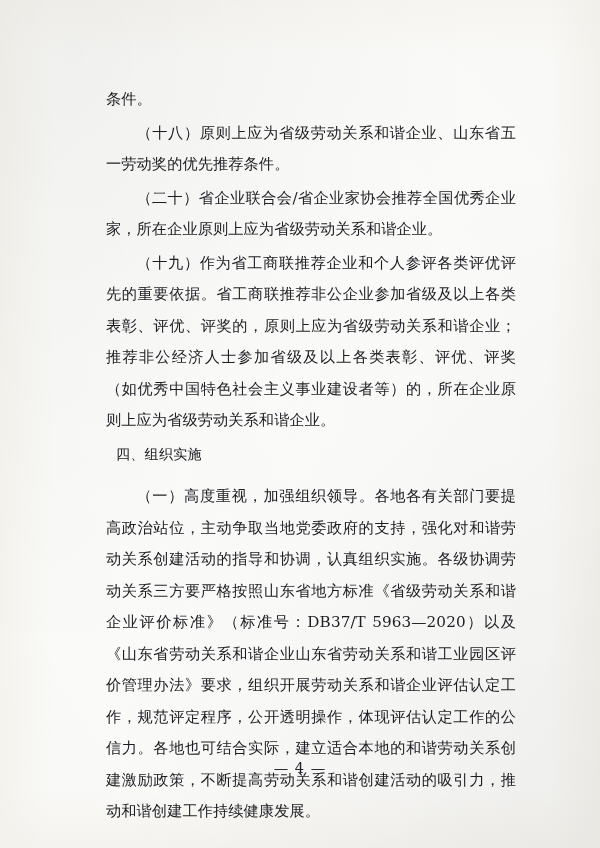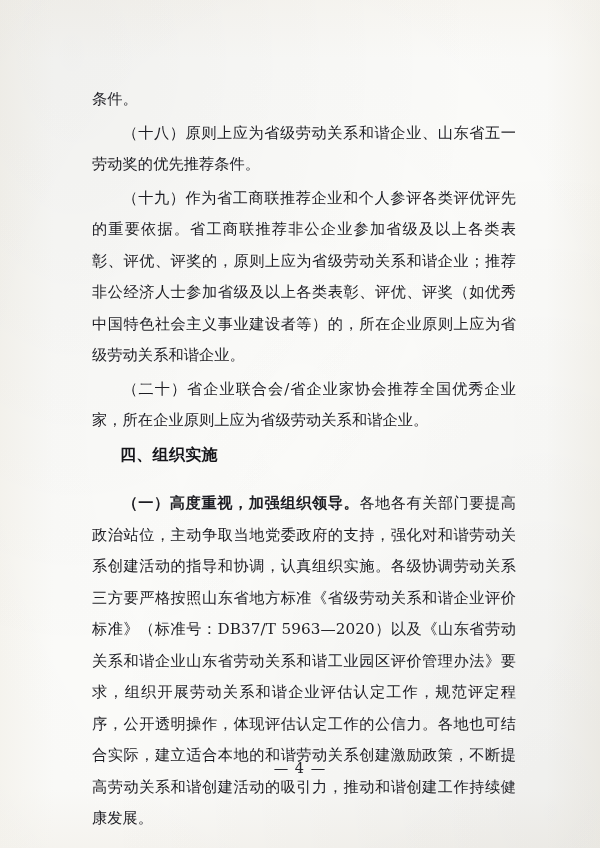--- a/index.html
+++ b/index.html
@@ -33,45 +33,45 @@
       radial-gradient(ellipse at 92% 96%, rgba(0,0,0,0.04), rgba(0,0,0,0) 58%),
       radial-gradient(ellipse at 50% 50%, rgba(255,255,255,0), rgba(0,0,0,0.018) 100%);
   }
   #content {
     position: absolute;
     left: 88px;
     top: 84px;
     width: 428px;
   }
   p.para {
-    margin: 0 0 2px 4px;
+    margin: 0 0 2px 18px;
     font-size: 15.2px;
     line-height: 31.5px;
     color: #1c1c22;
     text-align: justify;
     text-justify: inter-ideograph;
     letter-spacing: 0.1px;
     font-weight: 500;
   }
   p.indent {
     text-indent: 2em;
   }
   p.heading {
-    margin: 0 0 18px 0;
+    margin: 0 0 11px 0;
     text-indent: 2em;
-    font-size: 16px;
+    font-size: 14px;
     line-height: 31.5px;
     font-family: "DejaVu Sans", "Liberation Sans", sans-serif;
-    font-weight: bold;
+    font-weight: normal;
     color: #15151a;
     letter-spacing: 0.3px;
   }
   .bold-lead {
     font-family: "DejaVu Sans", "Liberation Sans", sans-serif;
-    font-weight: bold;
+    font-weight: normal;
     letter-spacing: 0.2px;
   }
   #footer {
     position: absolute;
     left: 0;
     right: 0;
     top: 760px;
     text-align: center;
     font-size: 14.5px;
     color: #23232a;
@@ -84,23 +84,23 @@
 
 <div id="page">
   <div id="paper-texture"></div>
 
   <div id="content">
 
     <p class="para">条件。</p>
 
     <p class="para indent">（十八）原则上应为省级劳动关系和谐企业、山东省五一劳动奖的优先推荐条件。</p>
 
+    <p class="para indent">（二十）省企业联合会/省企业家协会推荐全国优秀企业家，所在企业原则上应为省级劳动关系和谐企业。</p>
+
     <p class="para indent">（十九）作为省工商联推荐企业和个人参评各类评优评先的重要依据。省工商联推荐非公企业参加省级及以上各类表彰、评优、评奖的，原则上应为省级劳动关系和谐企业；推荐非公经济人士参加省级及以上各类表彰、评优、评奖（如优秀中国特色社会主义事业建设者等）的，所在企业原则上应为省级劳动关系和谐企业。</p>
-
-    <p class="para indent">（二十）省企业联合会/省企业家协会推荐全国优秀企业家，所在企业原则上应为省级劳动关系和谐企业。</p>
 
     <p class="heading">四、组织实施</p>
 
     <p class="para indent"><span class="bold-lead">（一）高度重视，加强组织领导。</span><span>各地各有关部门要提高政治站位，主动争取当地党委政府的支持，强化对和谐劳动关系创建活动的指导和协调，认真组织实施。各级协调劳动关系三方要严格按照山东省地方标准《省级劳动关系和谐企业评价标准》（标准号：DB37/T 5963—2020）以及《山东省劳动关系和谐企业山东省劳动关系和谐工业园区评价管理办法》要求，组织开展劳动关系和谐企业评估认定工作，规范评定程序，公开透明操作，体现评估认定工作的公信力。各地也可结合实际，建立适合本地的和谐劳动关系创建激励政策，不断提高劳动关系和谐创建活动的吸引力，推动和谐创建工作持续健康发展。</span></p>
 
   </div>
 
   <div id="footer">— 4 —</div>
 </div>
 

